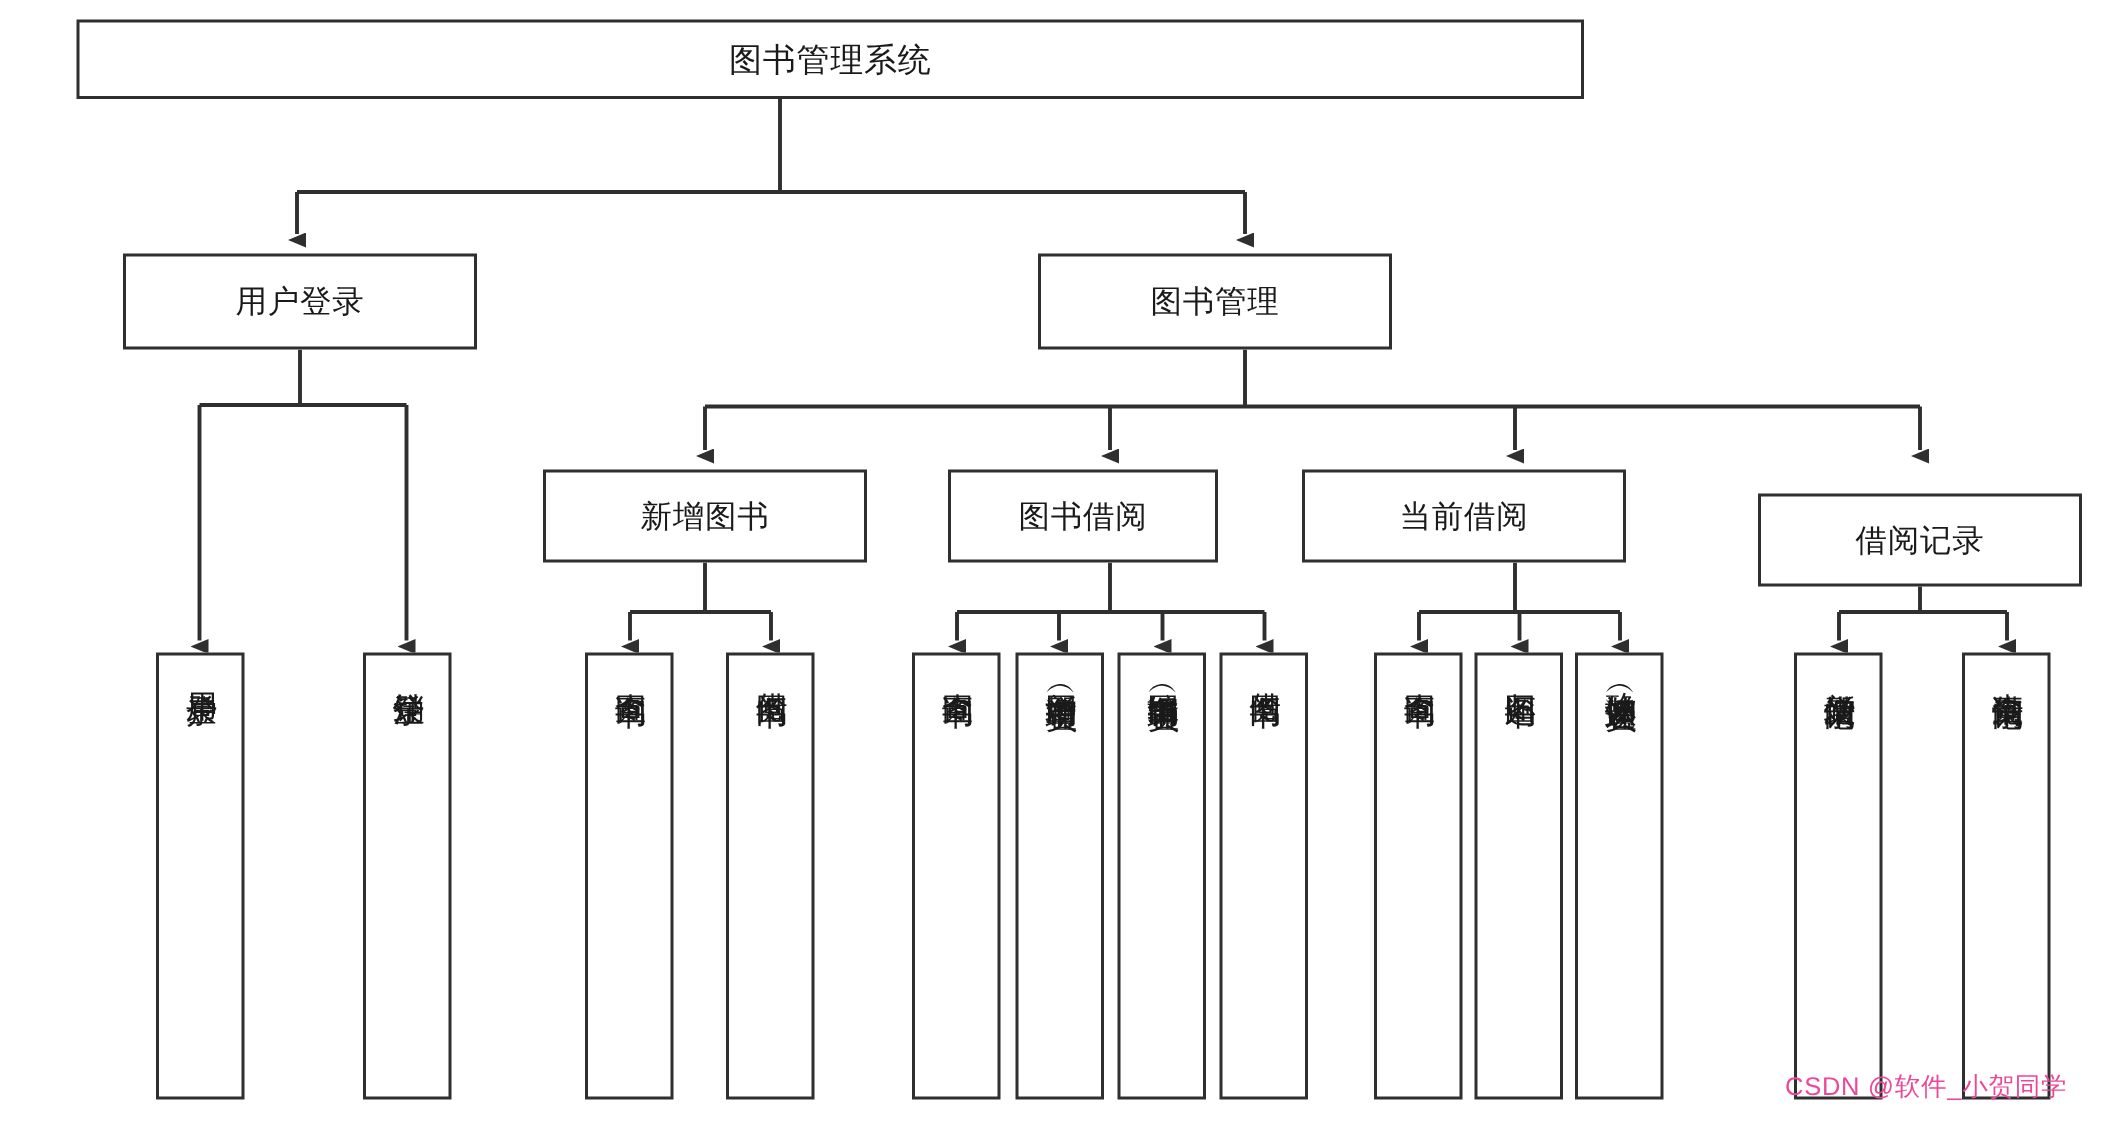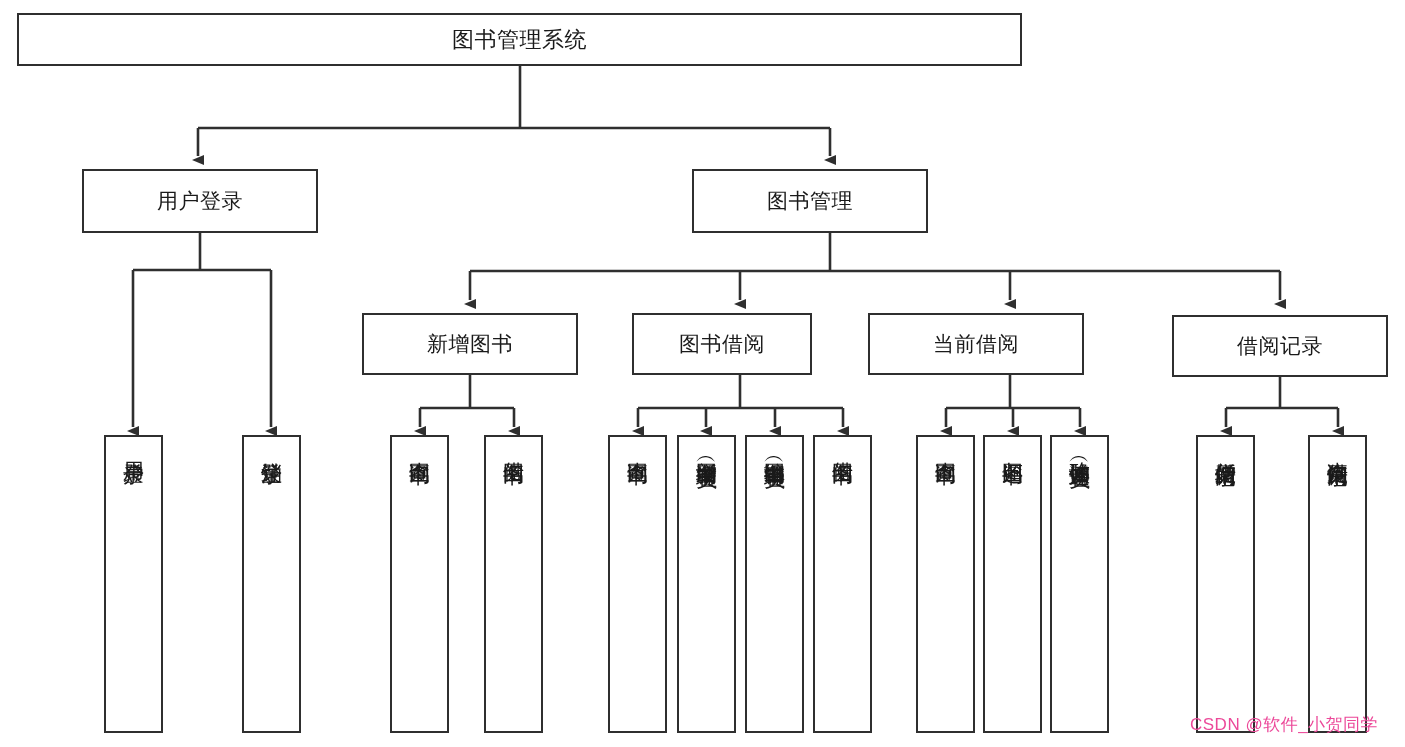--- a/index.html
+++ b/index.html
@@ -33,20 +33,21 @@
     align-items: center;
     justify-content: center;
     color: #1a1a1a;
   }
   .node.horiz {
     font-size: 21px;
     letter-spacing: 0.5px;
   }
   .node.root {
     font-size: 22px;
+    margin-left: 34px;
   }
   .node.leaf {
     writing-mode: vertical-rl;
     text-orientation: upright;
     font-size: 21px;
     line-height: 1.05;
     letter-spacing: 1px;
     justify-content: flex-start;
     align-items: center;
     padding-top: 8px;
@@ -132,21 +133,21 @@
 
   <div class="node horiz" style="left:362px; top:313px; width:216px; height:62px;">
     <span>新增图书</span>
   </div>
   <div class="node horiz" style="left:632px; top:313px; width:180px; height:62px;">
     <span>图书借阅</span>
   </div>
   <div class="node horiz" style="left:868px; top:313px; width:216px; height:62px;">
     <span>当前借阅</span>
   </div>
-  <div class="node horiz" style="left:1172px; top:315px; width:216px; height:62px;">
+  <div class="node horiz" style="left:1172px; top:329px; width:216px; height:62px;">
     <span>借阅记录</span>
   </div>
 
   <div class="node leaf" style="left:104px; top:435px; width:59px; height:298px;">
     <span>用户登录</span>
   </div>
   <div class="node leaf" style="left:242px; top:435px; width:59px; height:298px;">
     <span>注销登录</span>
   </div>
 

